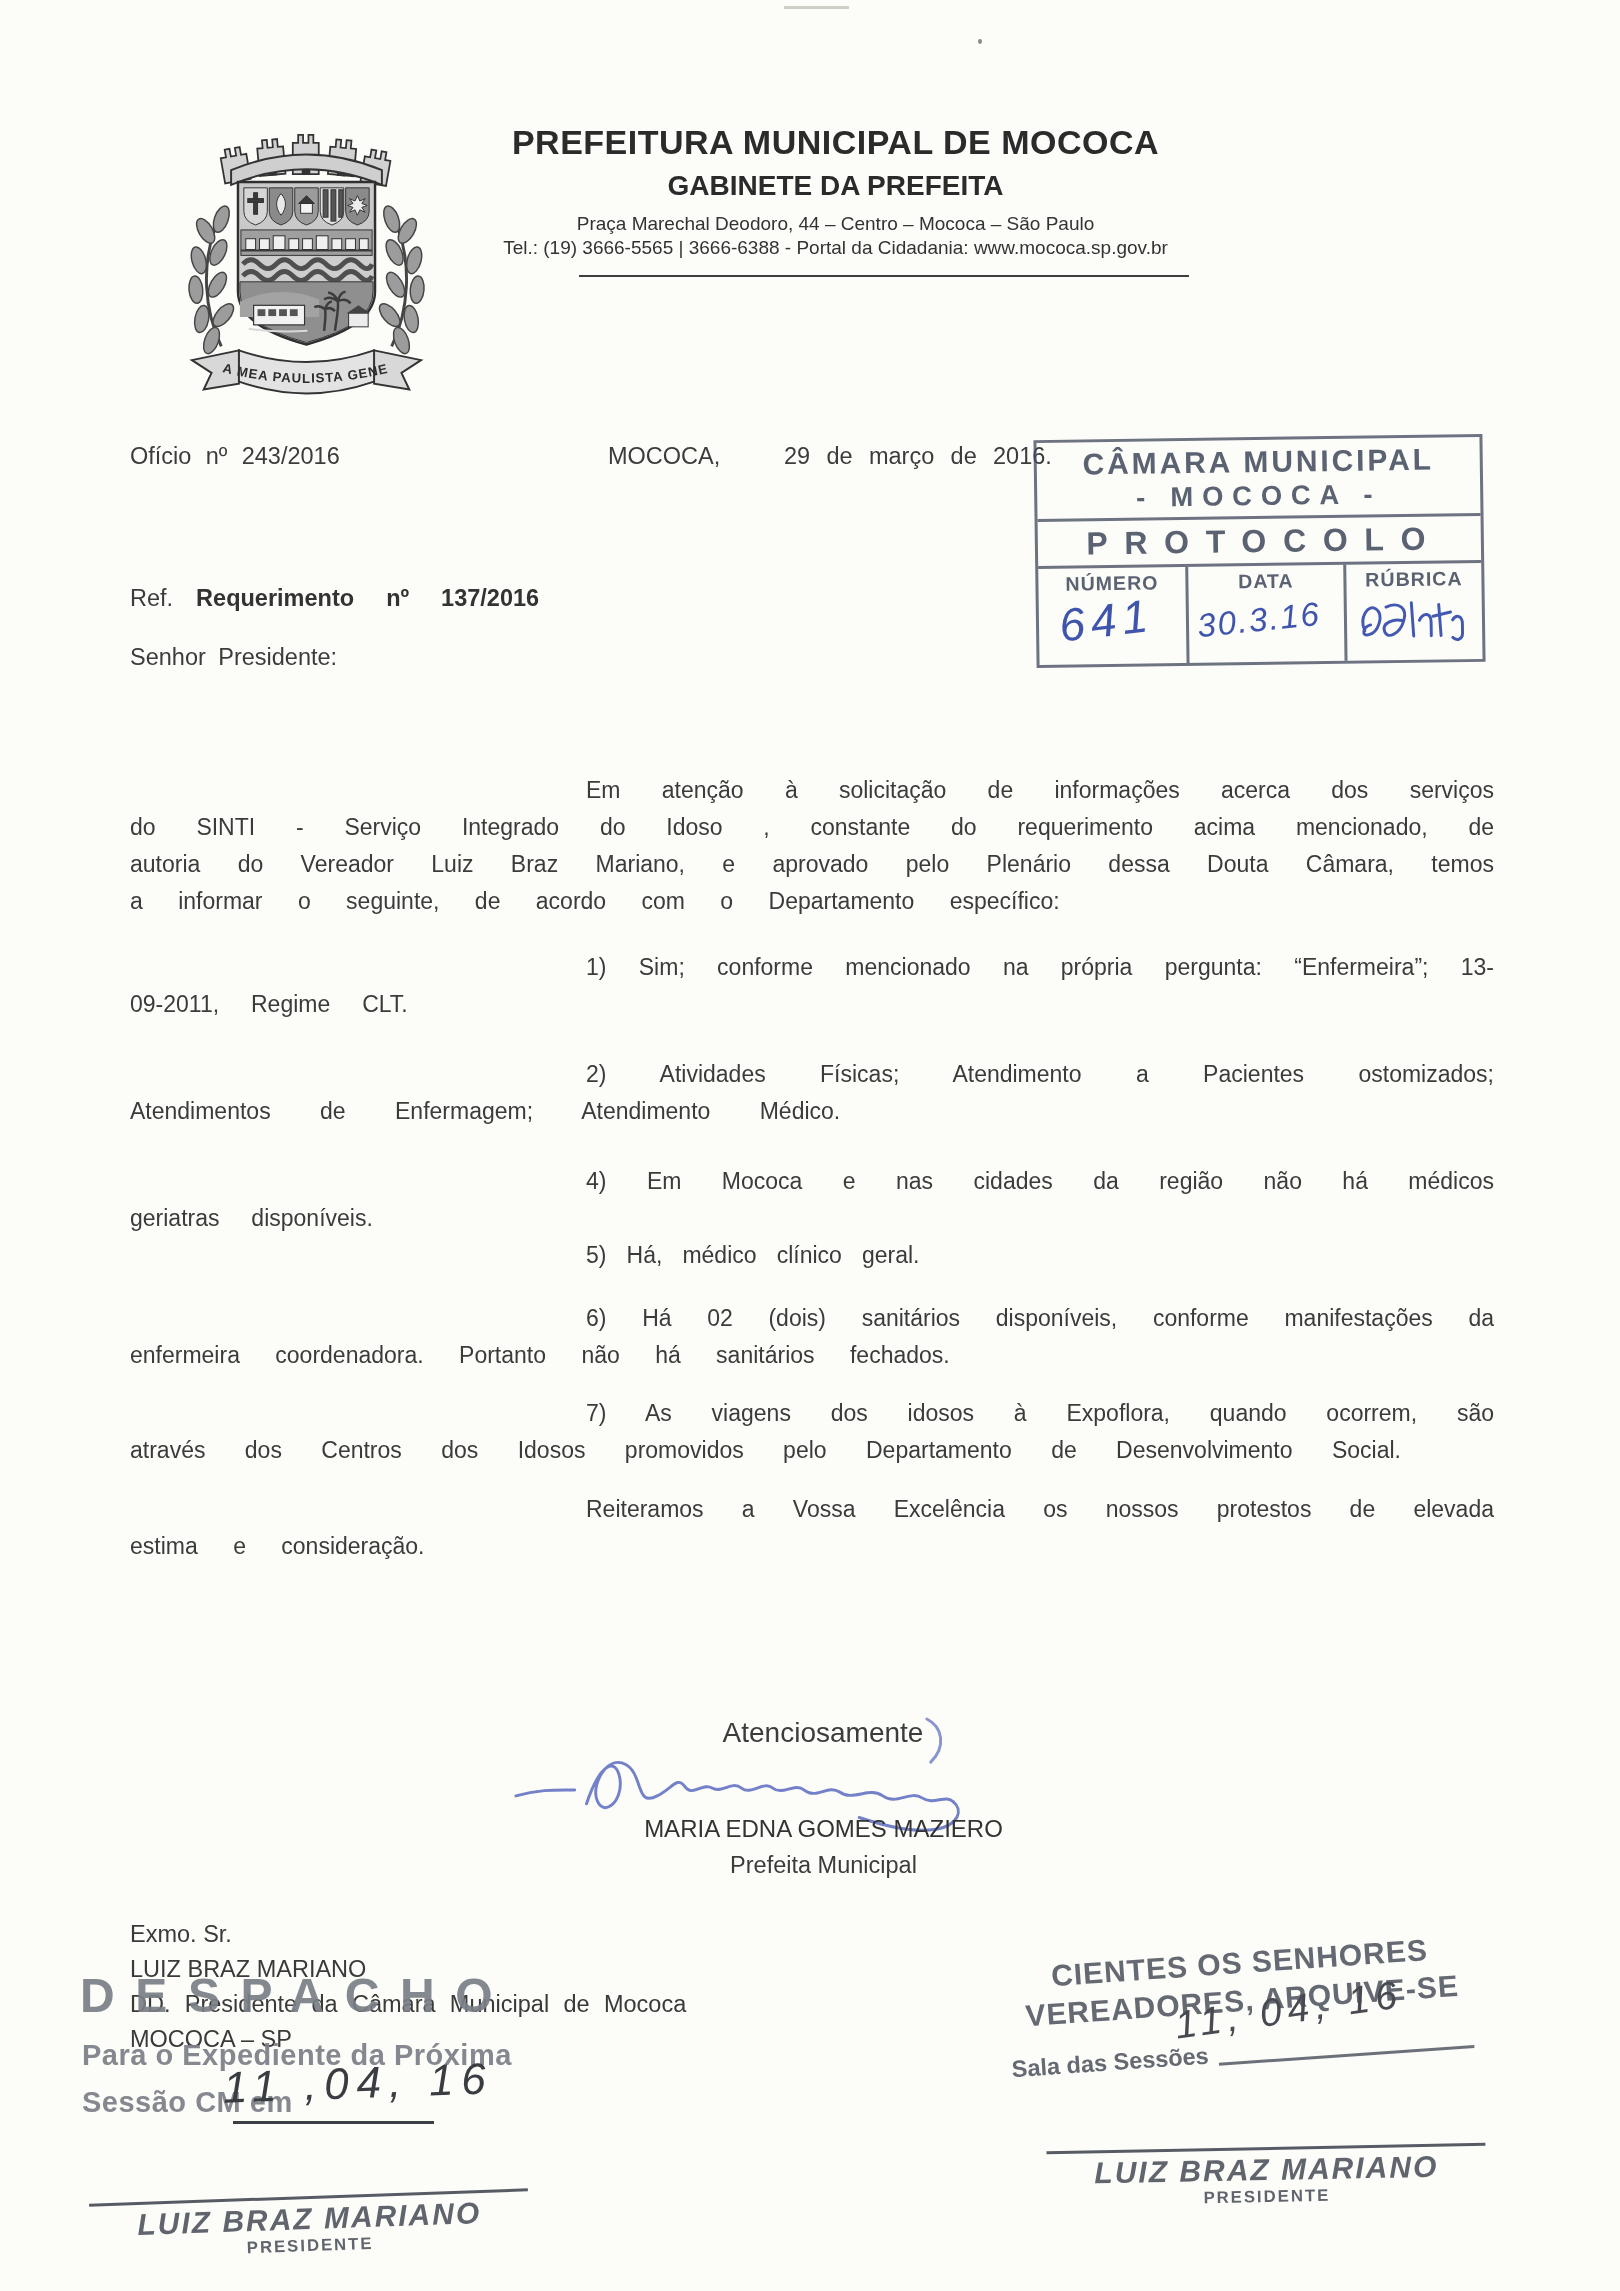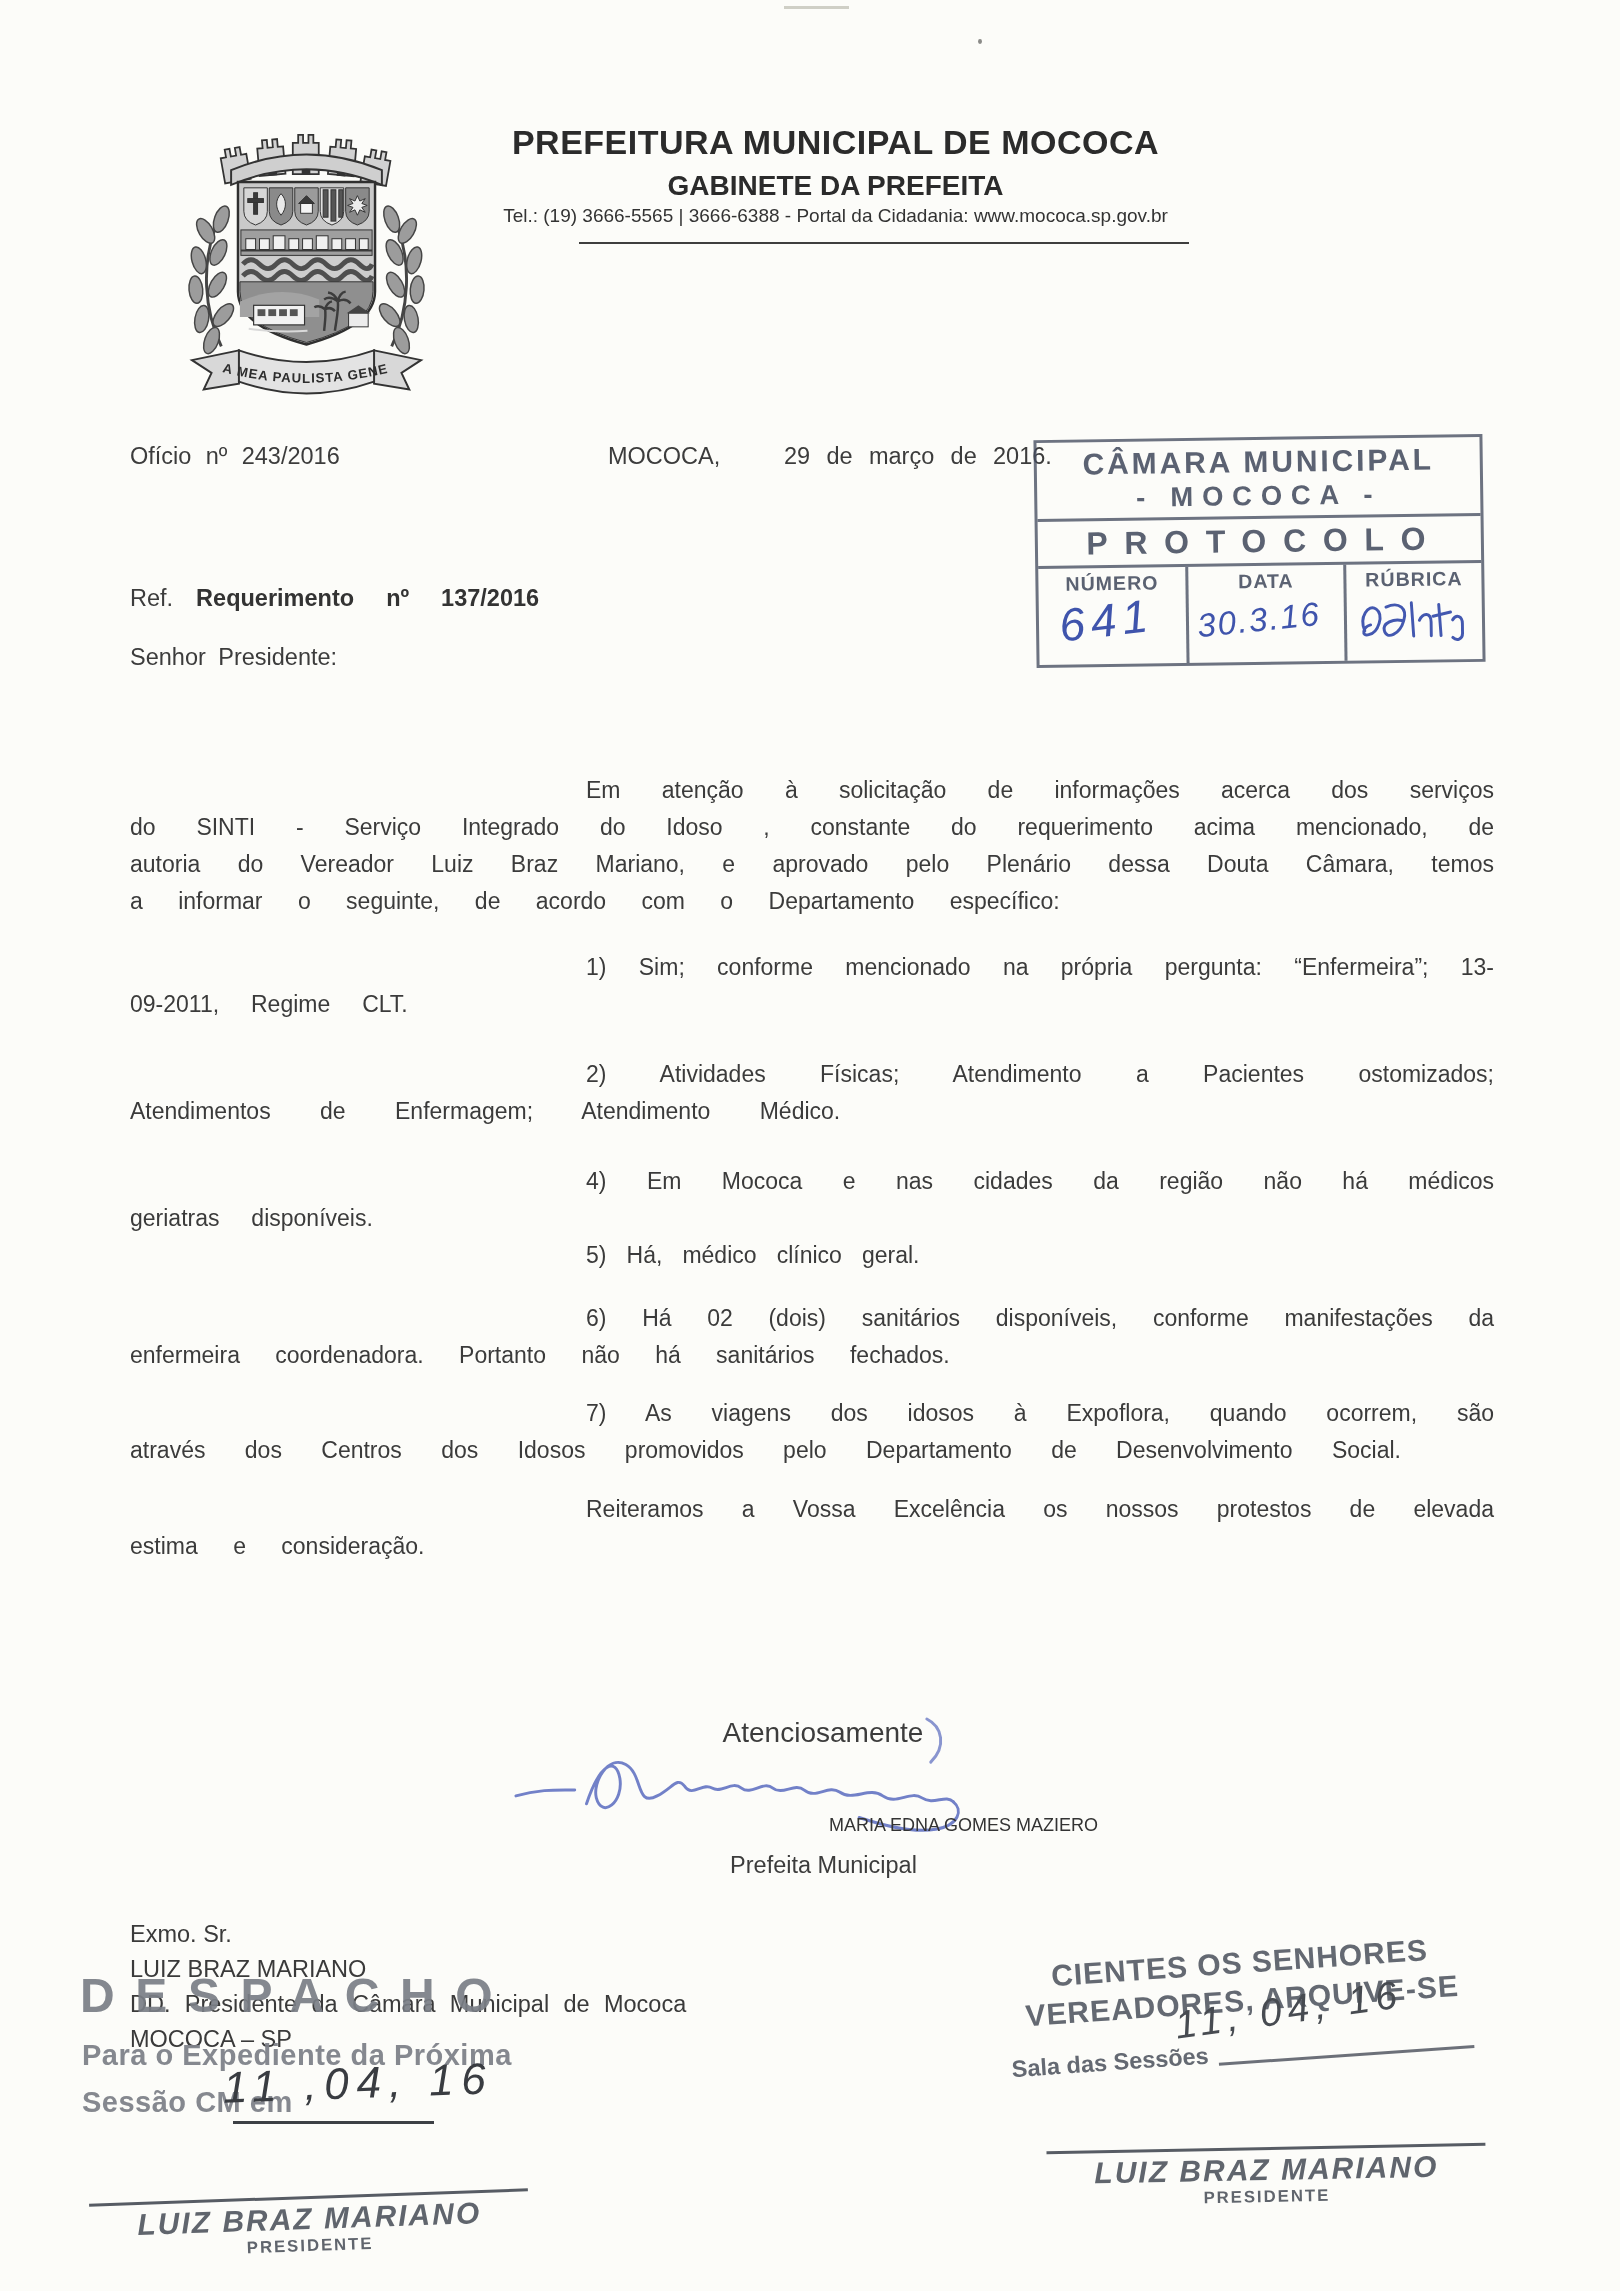--- a/index.html
+++ b/index.html
@@ -50,21 +50,21 @@
   .pi3{margin-top:15.7px; word-spacing:13.7px;}
   .pi4{margin-top:33px; word-spacing:25.5px;}
   .pi5{margin-top:0;   word-spacing:13.7px;}
   .pi6{margin-top:25.5px; word-spacing:29px;}
   .pi7{margin-top:21.6px; word-spacing:33px;}
   .pi8{margin-top:21.6px; word-spacing:29px;}
   
   .closing{position:absolute; left:627px; top:1717px; width:392px; text-align:center; font-size:28px;}
   .sig-main{position:absolute; left:510px; top:1735px;}
   .sig-tail{position:absolute; left:919px; top:1713px;}
-  .sig-name{position:absolute; left:549px; top:1815px; width:549px; text-align:right; font-size:18px; color:#333;}
+  .sig-name{position:absolute; left:549px; top:1815px; width:549px; text-align:center; font-size:24px; color:#333;}
   .sig-title{position:absolute; left:549px; top:1852px; width:549px; text-align:center; font-size:23.5px;}
   
   .addressee{position:absolute; left:130px; top:1917px; font-size:23.5px; line-height:35px; color:#3a3a3a;}
   .addressee .l3{word-spacing:7.8px;}
   
   .desp-title{position:absolute; left:80px; top:1968px; font-size:48px; font-weight:bold;
               letter-spacing:20.6px; color:rgba(122,126,133,.92);}
   .desp-l1{position:absolute; left:82px; top:2039px; font-size:29px; font-weight:bold;
            color:rgba(126,130,137,.95); letter-spacing:0.5px;}
   .desp-l2{position:absolute; left:82px; top:2086px; font-size:29px; font-weight:bold;
@@ -215,20 +215,21 @@
     </g>
     <path id="mottoPath" d="M80,296 Q167,318 254,296" fill="none"></path>
     <text font-size="13.5" font-weight="bold" fill="#2d2d2d" letter-spacing="1" font-family="Liberation Sans, sans-serif">
       <textPath href="#mottoPath" startOffset="50%" text-anchor="middle">TERRA MEA PAULISTA GENEROSA</textPath>
     </text>
   </svg>
 
   <div class="header-text">
     <div class="header-title">PREFEITURA MUNICIPAL DE MOCOCA</div>
     <div class="header-sub">GABINETE DA PREFEITA</div>
+    <div class="header-addr">Praça Marechal Deodoro, 44 – Centro – Mococa – São Paulo</div>
     <div class="header-tel">Tel.: (19) 3666-5565 | 3666-6388 - Portal da Cidadania: www.mococa.sp.gov.br</div>
     <div class="header-rule"></div>
   </div>
 
   <div class="oficio">Ofício nº 243/2016</div>
   <div class="city">MOCOCA,</div>
   <div class="dateline">29 de março de 2016.</div>
   <div class="refline">
     <span>Ref.</span><b>Requerimento nº 137/2016</b>
   </div>

